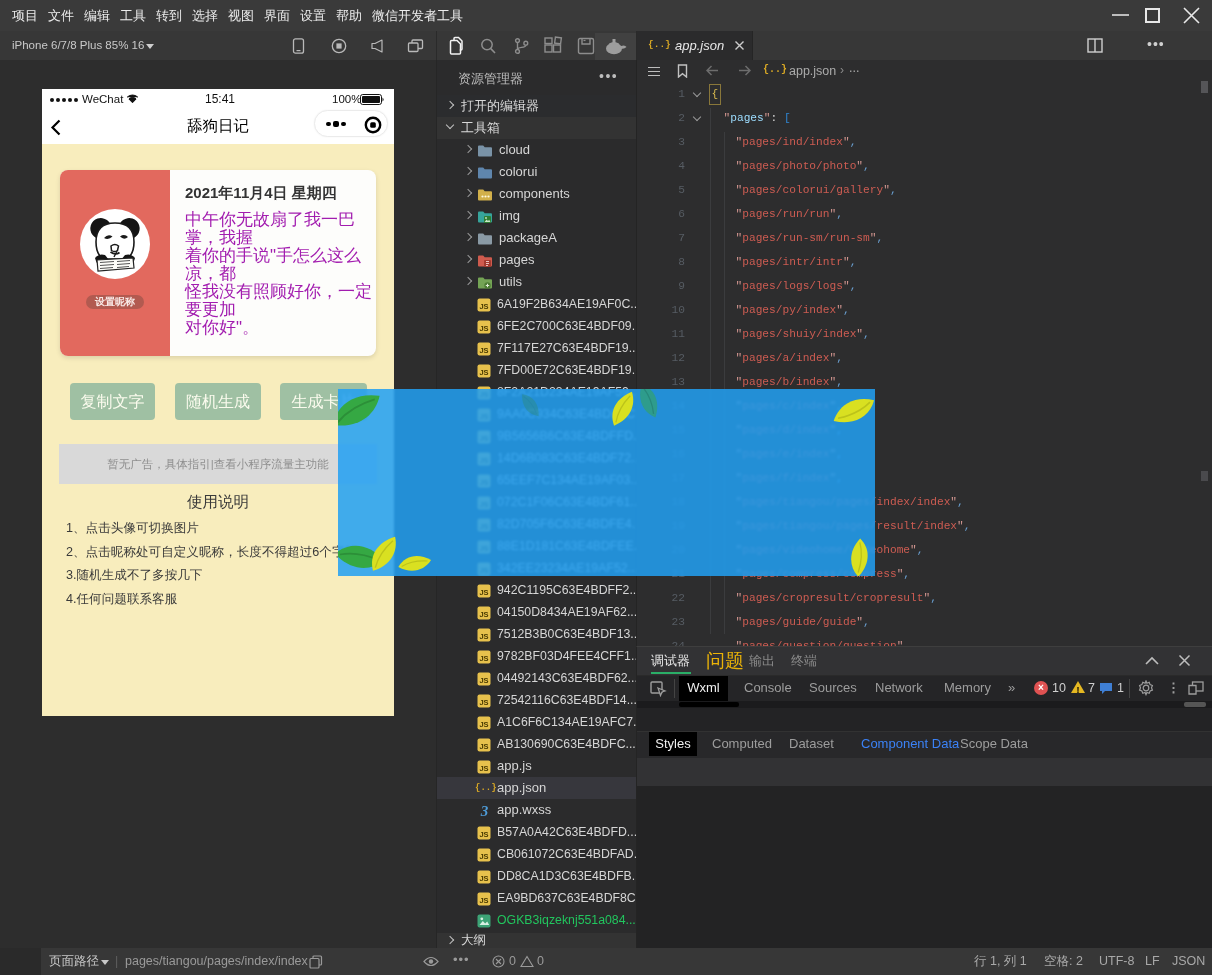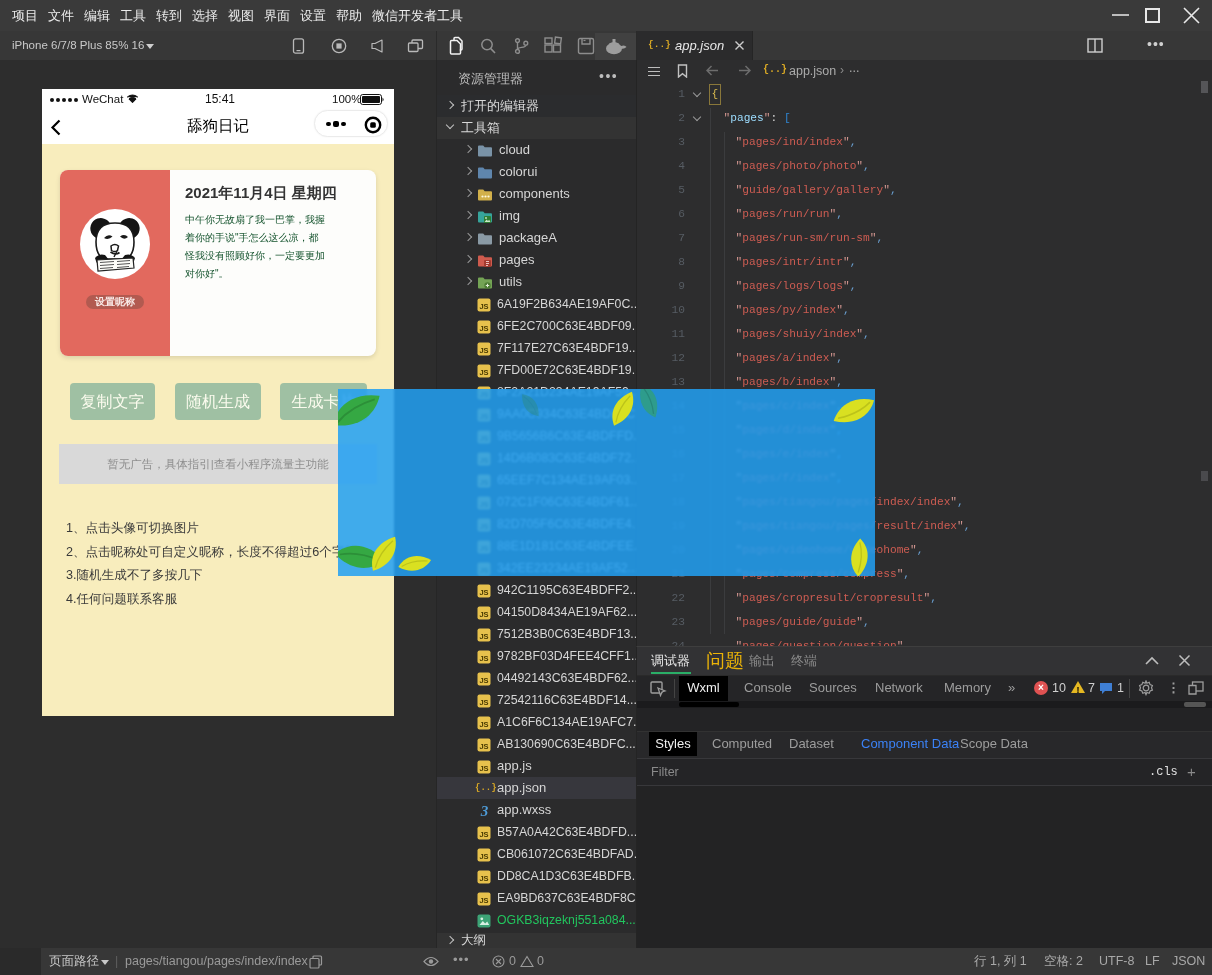--- a/index.html
+++ b/index.html
@@ -174,28 +174,29 @@
         <path d="M31 37 q4 -3 7.5 0 l-1 4.5 q-3 2 -6 0 Z" fill="none" stroke="#1a1a1a" stroke-width="1.5"></path>
         <path d="M30.5 43 q5 3.5 9 0.5" fill="none" stroke="#1a1a1a" stroke-width="1.8"></path>
         <path d="M15 49 q4 -5 10 -3 l4 5 -5 6 q-7 1 -9 -8" fill="#141414"></path>
         <path d="M55 49 q-4 -5 -10 -3 l-4 5 5 6 q7 1 9 -8" fill="#141414"></path>
         <path d="M17 51 l36 -2 1 10 -36 3 Z" fill="#fcfcf8" stroke="#222" stroke-width="1.2"></path>
         <path d="M20 53.5 l14 -1 M20 56.5 l14 -1 M20 59.5 l13 -1 M37 52.5 l13 -1 M37 55.5 l13 -1 M37 58.5 l12 -1" stroke="#555" stroke-width="1"></path>
         <path d="M34 48 l3 -6" stroke="#1a1a1a" stroke-width="1.4"></path>
       </svg>
       <div style="position:absolute;left:26px;top:125px;width:58px;height:14px;border-radius:8px;background:#b25a50;color:#f8e9e6;font-size:10px;font-weight:bold;text-align:center;line-height:14.5px;">设置昵称</div>
       <div style="position:absolute;left:125px;top:14px;font-size:15px;font-weight:bold;color:#333;">2021年11月4日 星期四</div>
-      <div style="position:absolute;left:125px;top:41px;font-size:10px;color:#14532d;line-height:18px;">中午你无故扇了我一巴掌，我握<br>着你的手说"手怎么这么凉，都<br>怪我没有照顾好你，一定要更加<br>对你好"。</div>
+      <div style="position:absolute;left:125px;top:41px;font-size:17px;color:#a21caf;line-height:18px;">中午你无故扇了我一巴掌，我握<br>着你的手说"手怎么这么凉，都<br>怪我没有照顾好你，一定要更加<br>对你好"。</div>
     </div>
 
     <div style="position:absolute;left:28px;top:294px;width:85px;height:37px;background:#9fc0a3;border-radius:4px;color:#fbfbee;font-size:16px;text-align:center;line-height:37px;">复制文字</div>
     <div style="position:absolute;left:133px;top:294px;width:86px;height:37px;background:#9fc0a3;border-radius:4px;color:#fbfbee;font-size:16px;text-align:center;line-height:37px;">随机生成</div>
     <div style="position:absolute;left:238px;top:294px;width:87px;height:37px;background:#9fc0a3;border-radius:4px;color:#fbfbee;font-size:16px;text-align:center;line-height:37px;">生成卡片</div>
 
     <div style="position:absolute;left:17px;top:355px;width:318px;height:40px;background:#d9d9d9;color:#8f8f8f;font-size:11.5px;text-align:center;line-height:40px;">暂无广告，具体指引|查看小程序流量主功能</div>
+    <div style="position:absolute;left:0;top:403px;width:352px;text-align:center;font-size:15.5px;color:#3a3a3a;">使用说明</div>
     <div style="position:absolute;left:24px;top:431px;font-size:12.6px;color:#3a3a3a;">1、点击头像可切换图片</div>
     <div style="position:absolute;left:24px;top:455px;font-size:12.6px;color:#3a3a3a;">2、点击昵称处可自定义昵称，长度不得超过6个字符</div>
     <div style="position:absolute;left:24px;top:478px;font-size:12.6px;color:#3a3a3a;">3.随机生成不了多按几下</div>
     <div style="position:absolute;left:24px;top:502px;font-size:12.6px;color:#3a3a3a;">4.任何问题联系客服</div>
    </div>
   </div>
   <div class="abs" id="explorer">
     <div class="row" style="top:8px;">
         <span style="position:absolute;left:21px;font-size:13px;color:#bcbcbc;">资源管理器</span>
         <span style="position:absolute;left:162px;top:-3px;color:#bcbcbc;font-size:14px;letter-spacing:1.5px;">•••</span>
@@ -498,21 +499,21 @@
     <span style="position:absolute;left:57px;top:8px;width:6px;height:6px;border-right:1.4px solid #9a9a9a;border-bottom:1.4px solid #9a9a9a;transform:rotate(45deg);"></span>
     <div class="cl" style="top:0;left:72px;"><span style="display:inline-block;border:1px solid #89773a;padding:0 1.5px;line-height:19px;color:#d8b94f;">{</span></div>
     <div class="ln" style="top:24px;">2</div>
     <span style="position:absolute;left:57px;top:32px;width:6px;height:6px;border-right:1.4px solid #9a9a9a;border-bottom:1.4px solid #9a9a9a;transform:rotate(45deg);"></span>
     <div class="cl" style="top:24px;left:86.5px;"><span class="qu">"</span><span class="key">pages</span><span class="qu">"</span><span class="pun">: </span><span style="color:#2f86d2;">[</span></div>
     <div class="ln" style="top:48px;">3</div>
         <div class="cl" style="top:48px;left:98.5px;"><span class="qu">"</span><span class="str">pages/ind/index</span><span class="qu">"</span><span class="com">,</span></div>
     <div class="ln" style="top:72px;">4</div>
         <div class="cl" style="top:72px;left:98.5px;"><span class="qu">"</span><span class="str">pages/photo/photo</span><span class="qu">"</span><span class="com">,</span></div>
     <div class="ln" style="top:96px;">5</div>
-        <div class="cl" style="top:96px;left:98.5px;"><span class="qu">"</span><span class="str">guide/gallery/gallery</span><span class="qu">"</span><span class="com">,</span></div>
+        <div class="cl" style="top:96px;left:98.5px;"><span class="qu">"</span><span class="str">pages/colorui/gallery</span><span class="qu">"</span><span class="com">,</span></div>
     <div class="ln" style="top:120px;">6</div>
         <div class="cl" style="top:120px;left:98.5px;"><span class="qu">"</span><span class="str">pages/run/run</span><span class="qu">"</span><span class="com">,</span></div>
     <div class="ln" style="top:144px;">7</div>
         <div class="cl" style="top:144px;left:98.5px;"><span class="qu">"</span><span class="str">pages/run-sm/run-sm</span><span class="qu">"</span><span class="com">,</span></div>
     <div class="ln" style="top:168px;">8</div>
         <div class="cl" style="top:168px;left:98.5px;"><span class="qu">"</span><span class="str">pages/intr/intr</span><span class="qu">"</span><span class="com">,</span></div>
     <div class="ln" style="top:192px;">9</div>
         <div class="cl" style="top:192px;left:98.5px;"><span class="qu">"</span><span class="str">pages/logs/logs</span><span class="qu">"</span><span class="com">,</span></div>
     <div class="ln" style="top:216px;">10</div>
         <div class="cl" style="top:216px;left:98.5px;"><span class="qu">"</span><span class="str">pages/py/index</span><span class="qu">"</span><span class="com">,</span></div>
@@ -603,25 +604,20 @@
     <div style="position:absolute;left:0;top:61px;width:576px;height:24px;background:#232325;border-bottom:1px solid #323232;"></div>
 
     <div style="position:absolute;left:0;top:85px;width:576px;height:26px;background:#28282a;">
       <div style="position:absolute;left:12px;top:0;width:48px;height:24px;background:#000;color:#f0f0f0;font-size:13px;text-align:center;line-height:23px;">Styles</div>
       <span style="position:absolute;left:75px;top:0;line-height:23px;font-size:13px;color:#9d9d9d;">Computed</span>
       <span style="position:absolute;left:152px;top:0;line-height:23px;font-size:13px;color:#9d9d9d;">Dataset</span>
       <span style="position:absolute;left:224px;top:0;line-height:23px;font-size:13px;color:#3b82f6;">Component Data</span>
       <span style="position:absolute;left:323px;top:0;line-height:23px;font-size:13px;color:#9d9d9d;">Scope Data</span>
     </div>
 
-    <div style="position:absolute;left:0;top:111px;width:576px;height:28px;background:#242426;border-top:1px solid #38383b;border-bottom:1px solid #38383b;">
-      <span style="position:absolute;left:14px;top:0;line-height:27px;font-size:12.5px;color:#8a8a8a;">Filter</span>
-      <span style="position:absolute;left:512px;top:0;line-height:27px;font-family:'Liberation Mono',monospace;font-size:12px;color:#e0e0e0;">.cls</span>
-      <span style="position:absolute;left:550px;top:0;line-height:26px;font-size:15px;color:#8a8a8a;">+</span>
-    </div>
     <div style="position:absolute;left:0;top:139px;width:576px;height:163px;background:#232324;"></div>
   </div>
   <div class="abs" id="statusbar">
     <span style="position:absolute;left:8px;top:0;line-height:27px;color:#c8c8c8;">页面路径</span>
     <span style="position:absolute;left:60px;top:12px;width:0;height:0;border-left:4px solid transparent;border-right:4px solid transparent;border-top:5px solid #c8c8c8;"></span>
     <span style="position:absolute;left:74px;top:0;line-height:26px;color:#5f5f5f;">|</span>
     <span style="position:absolute;left:84px;top:0;line-height:27px;color:#9a9a9a;font-size:12.5px;">pages/tiangou/pages/index/index</span>
     <svg style="position:absolute;left:268px;top:7px;" width="14" height="14" viewBox="0 0 14 14">
         <rect x="1" y="3.5" width="9" height="9.5" rx="1" fill="none" stroke="#9a9a9a" stroke-width="1.2"></rect>
         <path d="M4 3.5 V2 a1 1 0 0 1 1 -1 h6.5 a1 1 0 0 1 1 1 v7 a1 1 0 0 1 -1 1 h-1.5" fill="none" stroke="#9a9a9a" stroke-width="1.2"></path>

